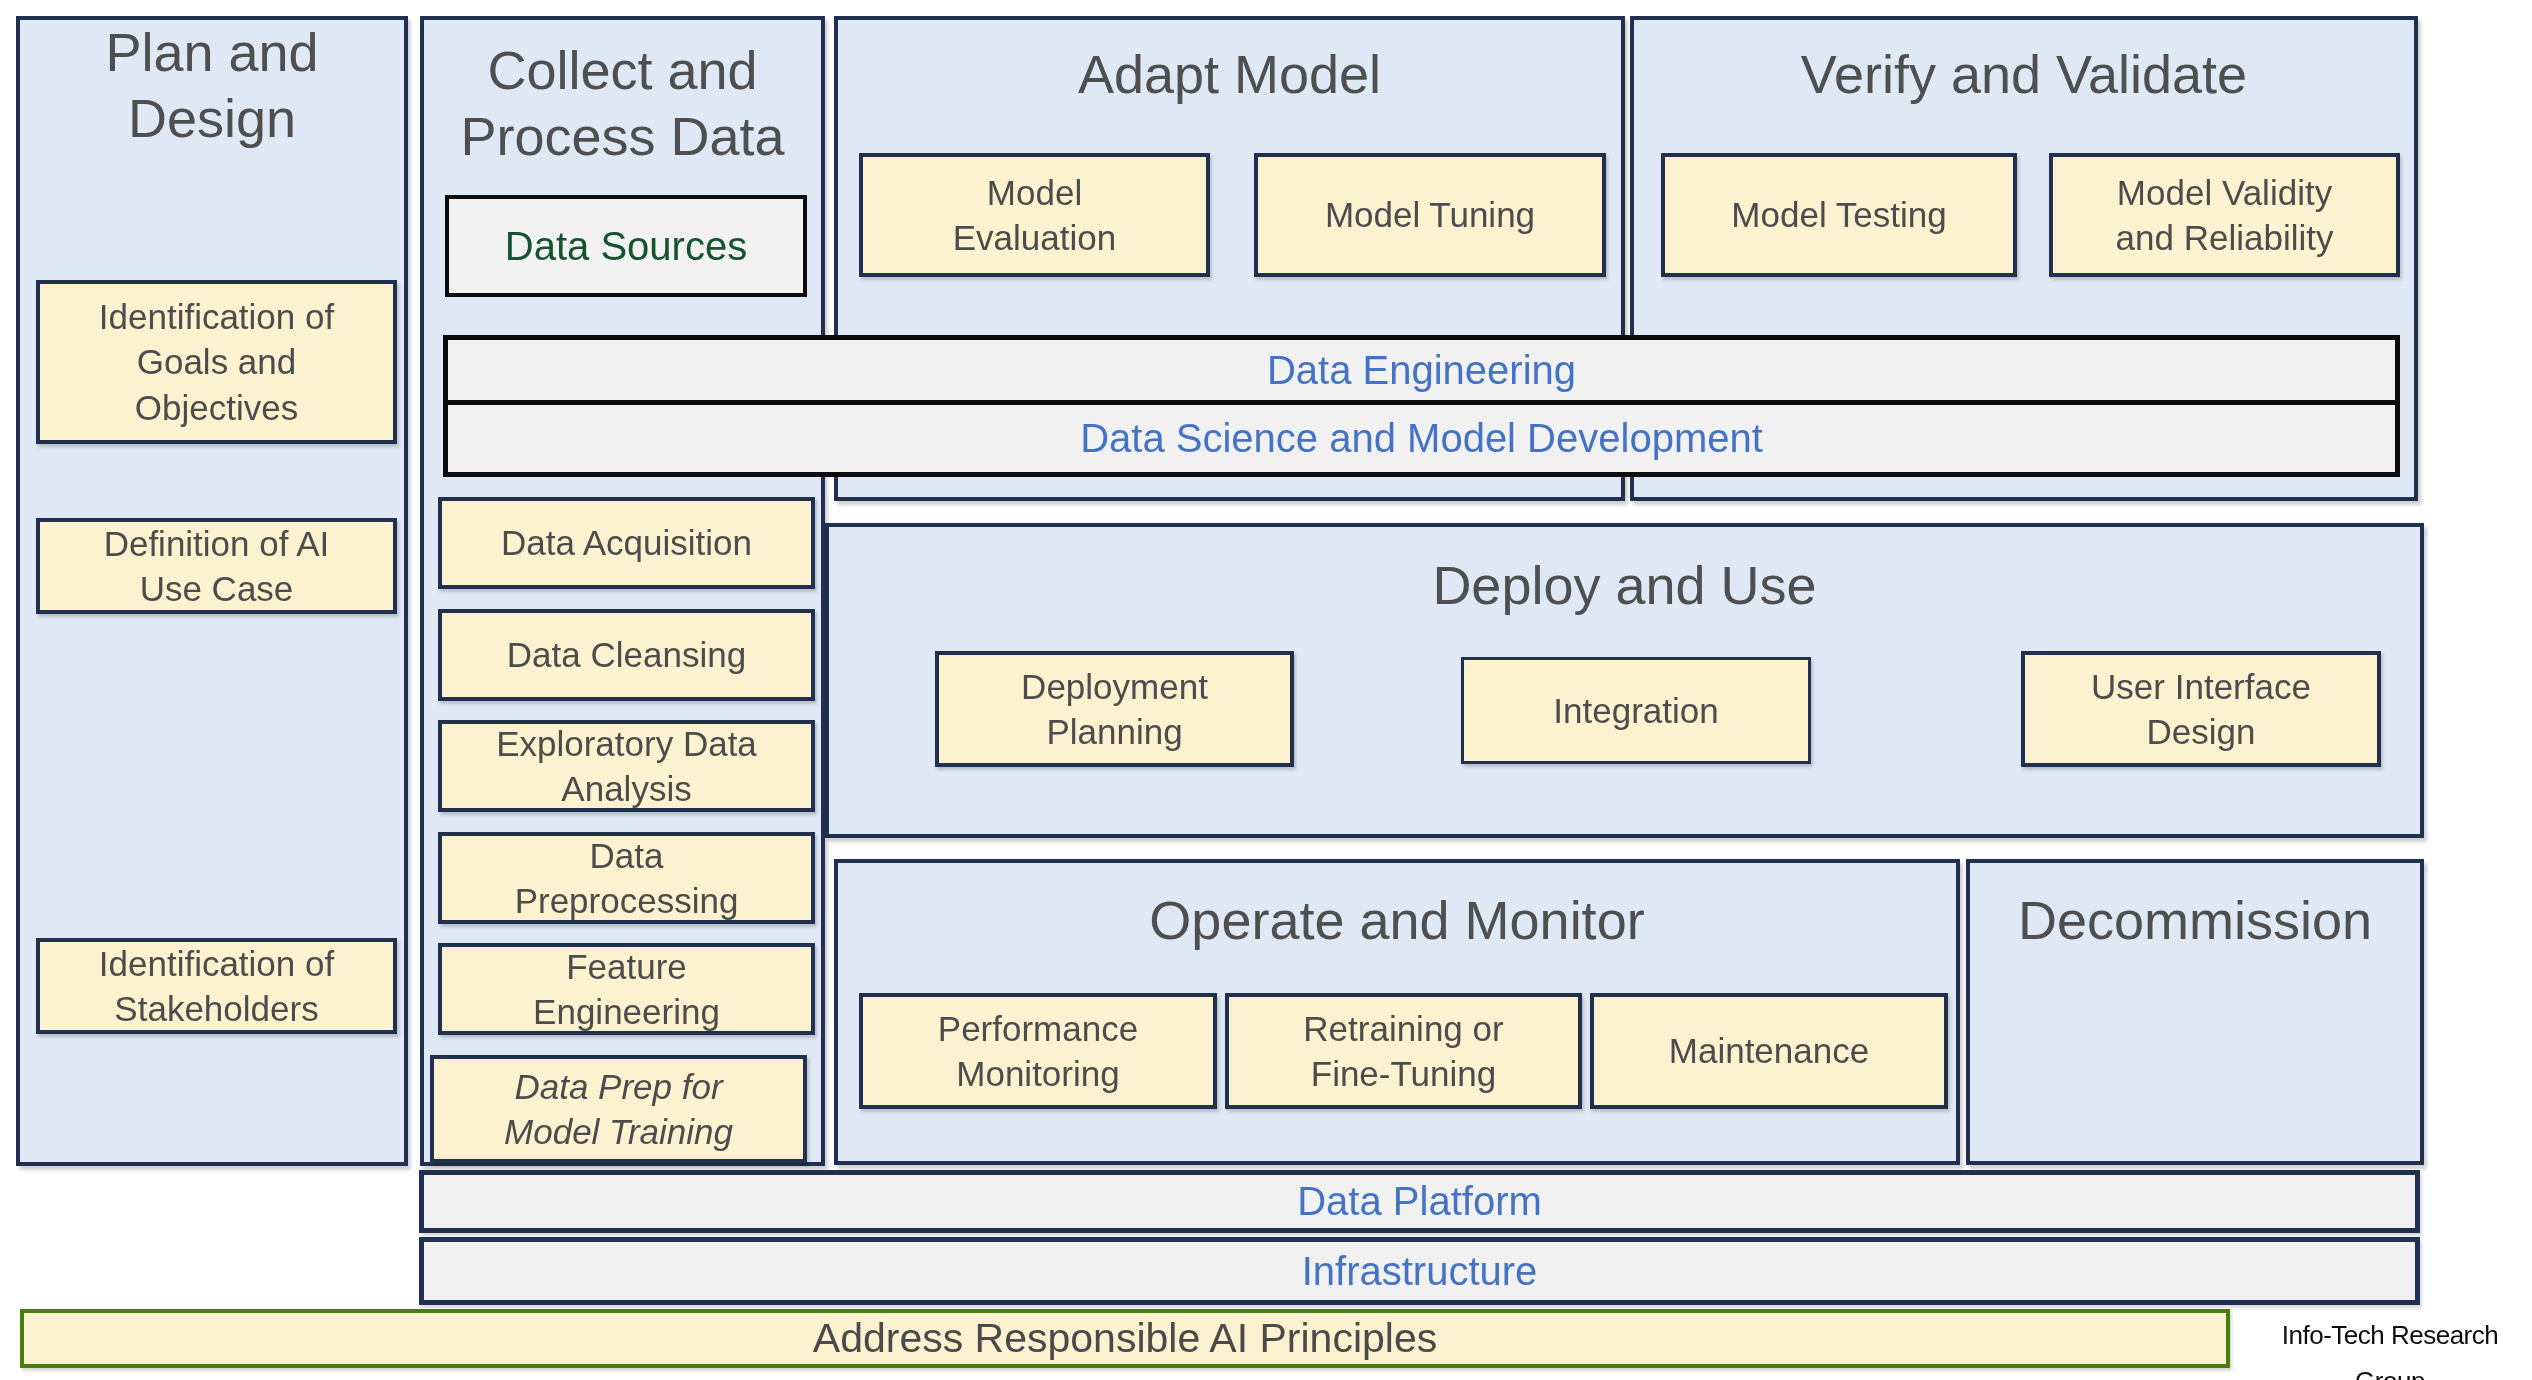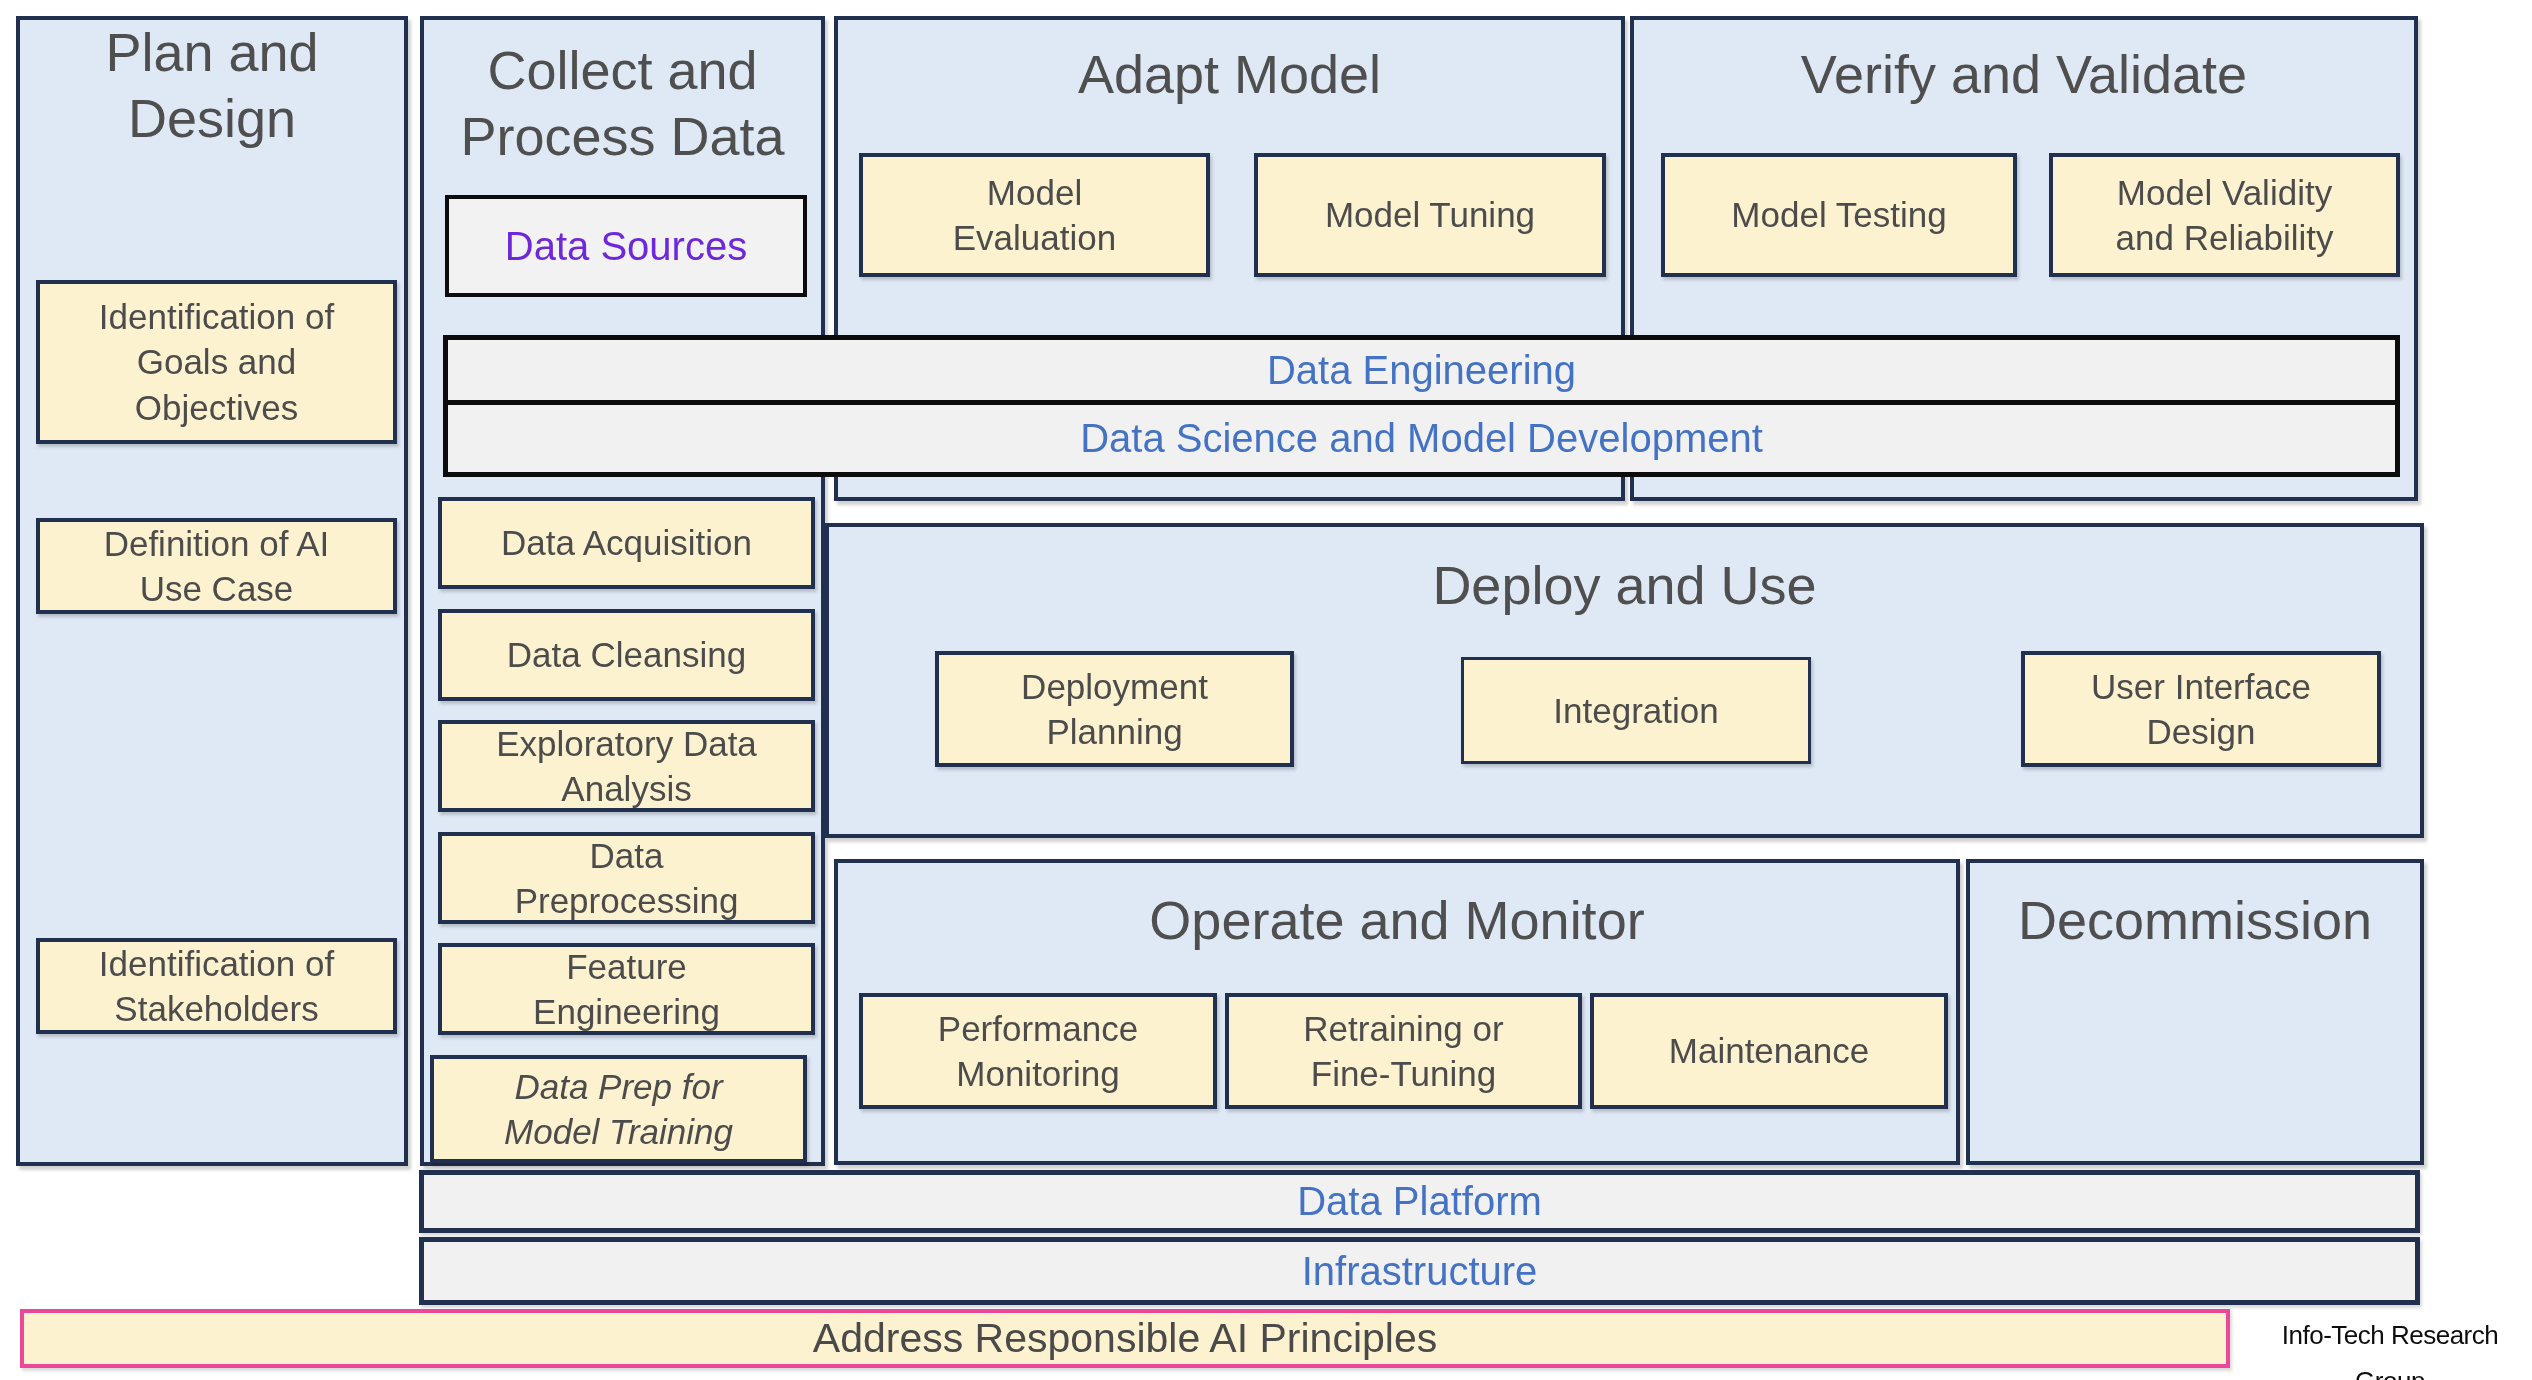--- a/index.html
+++ b/index.html
@@ -18,34 +18,34 @@
   }
   .ybox{
     position:absolute;background:#fcf2cf;border:4px solid #22304f;
     display:flex;align-items:center;justify-content:center;text-align:center;
     white-space:pre-line;font-size:35px;line-height:1.3;color:#4c4c4c;
     box-shadow:2px 3px 3px rgba(0,0,0,0.18);
   }
   .ds{
     position:absolute;background:#f2f2f3;border:4px solid #0c0c0c;
     display:flex;align-items:center;justify-content:center;
-    font-size:40px;color:#6d28d9;
+    font-size:40px;color:#14532d;
   }
   .gbar{
     position:absolute;background:#f1f1f2;border:5px solid #0c0c0c;
     display:flex;align-items:center;justify-content:center;
     font-size:40px;color:#4472c4;
   }
   .nbar{
     position:absolute;background:#f1f1f2;border:5px solid #22304f;
     display:flex;align-items:center;justify-content:center;
     font-size:40px;color:#4472c4;box-shadow:2px 3px 3px rgba(0,0,0,0.15);
   }
   .resp{
-    position:absolute;background:#fcf2cf;border:4px solid #ec4899;
+    position:absolute;background:#fcf2cf;border:4px solid #4d7c0f;
     display:flex;align-items:center;justify-content:center;
     font-size:41px;color:#4a4a4a;box-shadow:2px 3px 3px rgba(0,0,0,0.15);
   }
   .brand{
     position:absolute;color:#0d0d0d;font-size:26px;letter-spacing:-0.5px;
     text-align:center;
   }
 </style>
 </head>
 <body>

